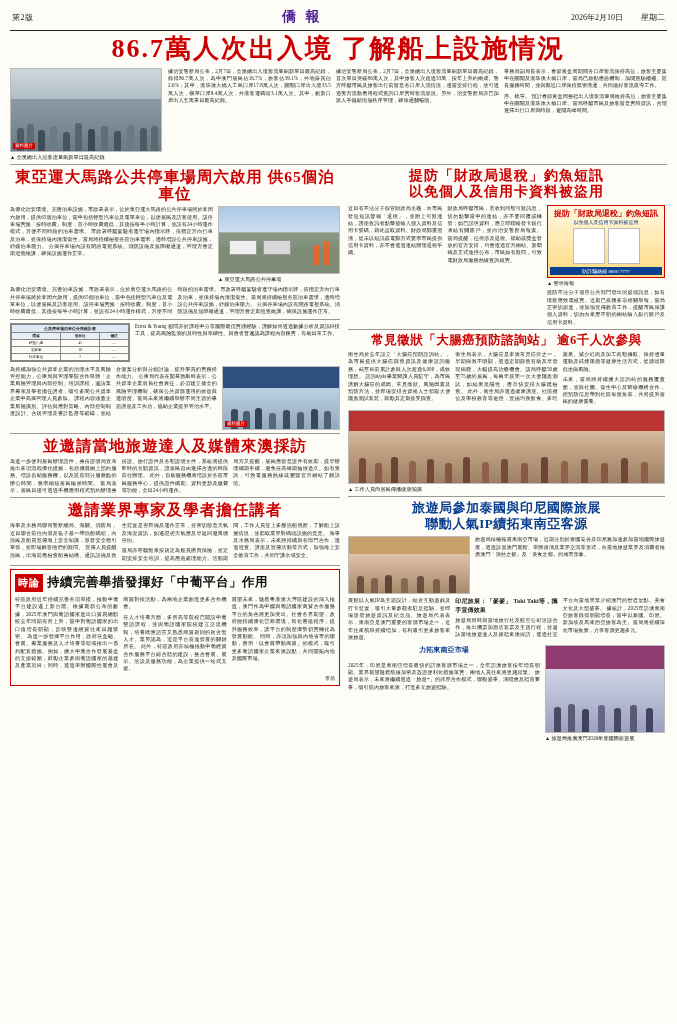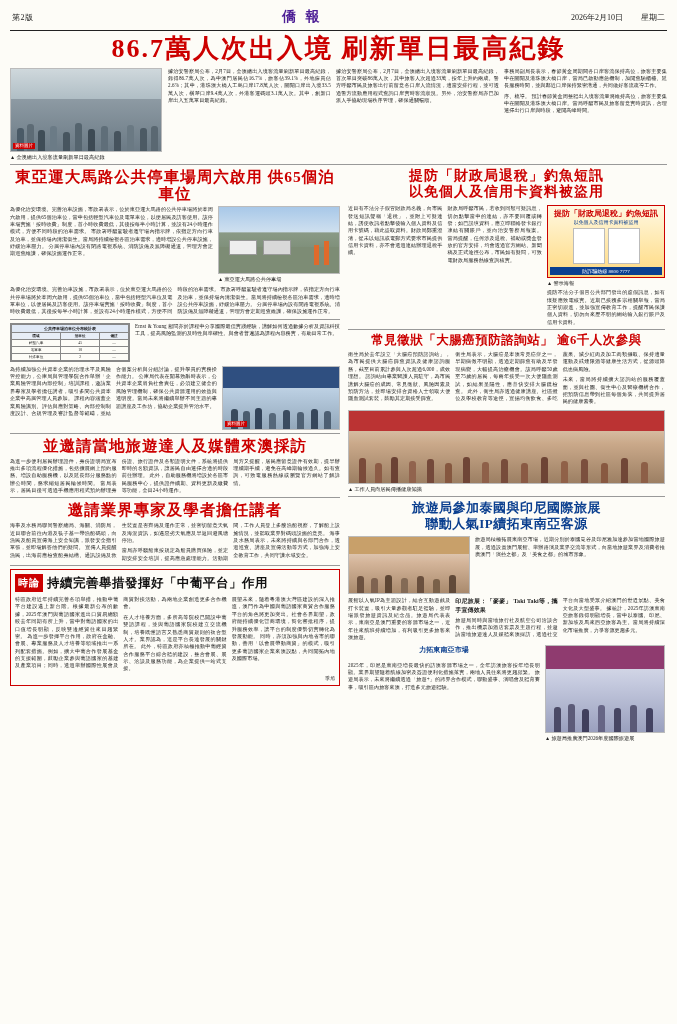--- a/index.html
+++ b/index.html
@@ -84,21 +84,21 @@
   <div class="masthead">
     <div class="m-left">第2版</div>
     <div class="m-center">僑 報</div>
     <div class="m-right">
       <span>2026年2月10日</span>
       <span>星期二</span>
     </div>
   </div>
   <div class="rule"></div>
 
-  <div class="lead-head">86.7萬人次出入境  刷新單日最高紀錄</div>
+  <div class="lead-head">86.7萬人次出入境  了解船上設施情況</div>
 
   <div class="lead-wrap">
     <div style="width:152px;">
       <div class="photo img-hall" style="height:82px;">
         <div class="people">
           <span style="left:6px;height:60%;background:#4a5a66;"></span>
           <span style="left:16px;height:72%;background:#5d6b75;"></span>
           <span style="left:27px;height:55%;background:#3f4d57;"></span>
           <span style="left:39px;height:68%;background:#6b7b86;"></span>
           <span style="left:52px;height:50%;background:#47555f;"></span>
@@ -232,21 +232,21 @@
       <div class="body-text three" style="margin-top:3px;">
         <div>海事及水務局聯同警察總局、海關、消防局，近日聯合前往內港及筷子基一帶漁船碼頭，向漁民及船員宣傳海上安全知識，派發安全指引單張，並即場解答他們的疑問。
 宣傳人員提醒漁民，出海前應檢查船身結構、通訊設備及救生裝置是否齊備及運作正常，並密切留意天氣及海況資訊，如遇惡劣天氣應及早返回避風塘停泊。</div>
         <div style="margin-top:3px;">當局亦呼籲船東按規定為船員購買保險，並定期安排安全培訓，提高應急處理能力。活動期間，工作人員登上多艘漁船視察，了解船上設施情況，並聽取業界對碼頭設施的意見。
 海事及水務局表示，未來將持續與各部門合作，透過巡查、講座及宣傳活動等方式，加強海上安全教育工作，共同守護水域安全。</div>
       </div>
 
       <div class="rule-thin"></div>
 
       <div class="boxed">
-        <div style="display:flex;align-items:center;gap:4px;">
+        <div style="display:flex;gap:4px;">
           <span class="stamp">時論</span>
           <span class="boxed-head">持續完善舉措發揮好「中葡平台」作用</span>
         </div>
         <div class="body-text three" style="margin-top:4px;">
           <div>特區政府近年持續完善各項舉措，推動中葡平台建設邁上新台階。根據最新公布的數據，2025年澳門與葡語國家進出口貿易總額較去年同期有所上升，當中對葡語國家的出口值增長明顯，反映雙邊經貿往來日趨緊密。
 為進一步發揮平台作用，政府在金融、會展、專業服務及人才培養等領域推出一系列配套措施。例如，擴大中葡合作發展基金的支援範圍，鼓勵企業參與葡語國家的基建及產業項目；同時，透過舉辦國際性展會及商貿對接活動，為兩地企業創造更多合作機會。</div>
           <div style="margin-top:3px;">在人才培養方面，多所高等院校已開設中葡雙語課程，並與葡語國家院校建立交流機制，培養既懂語言又熟悉商貿規則的複合型人才。業界認為，這是平台長遠發展的關鍵所在。
 此外，特區政府亦積極推動中葡經貿合作服務平台綜合體的建設，整合會展、展示、洽談及服務功能，為企業提供一站式支援。</div>
           <div style="margin-top:3px;">展望未來，隨着粵港澳大灣區建設的深入推進，澳門作為中國與葡語國家商貿合作服務平台的角色將更加突出。社會各界期望，政府能持續優化營商環境，簡化審批程序，提升服務效率，讓平台的制度優勢切實轉化為發展動能。
 同時，亦須加強與內地省市的聯動，善用「以會展帶動商貿」的模式，吸引更多葡語國家企業來澳設點，共同開拓內地及國際市場。</div>

